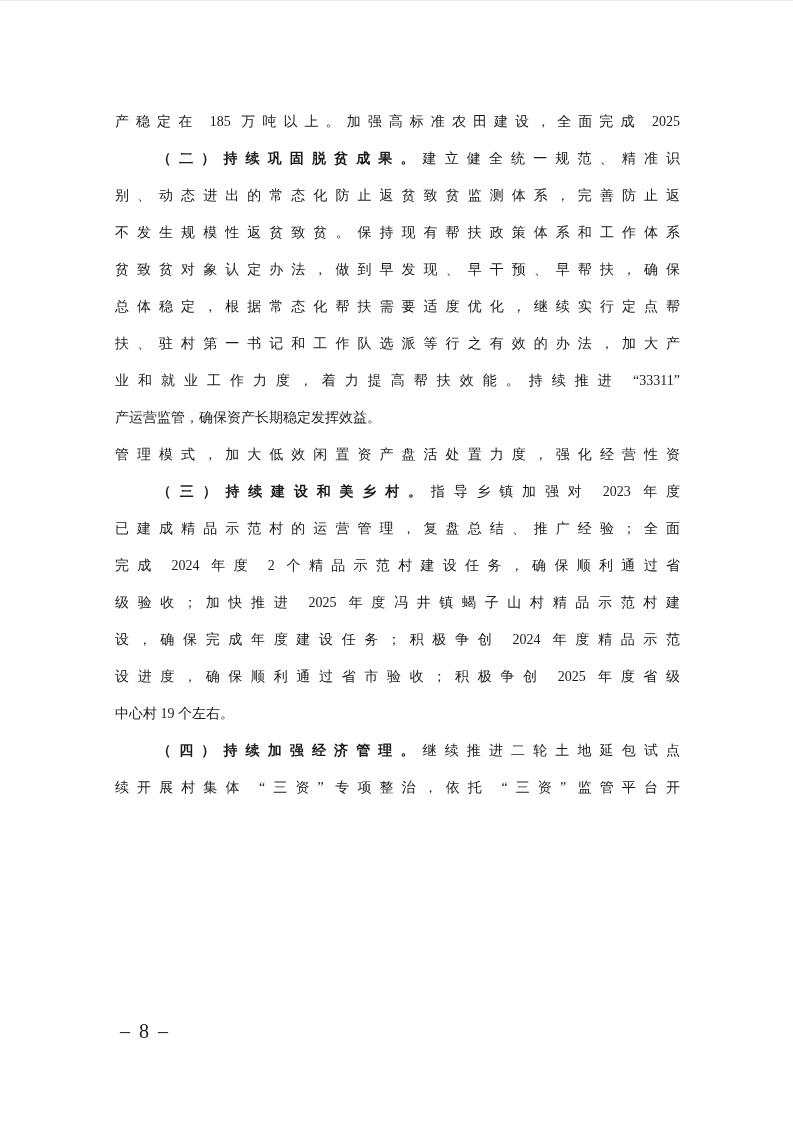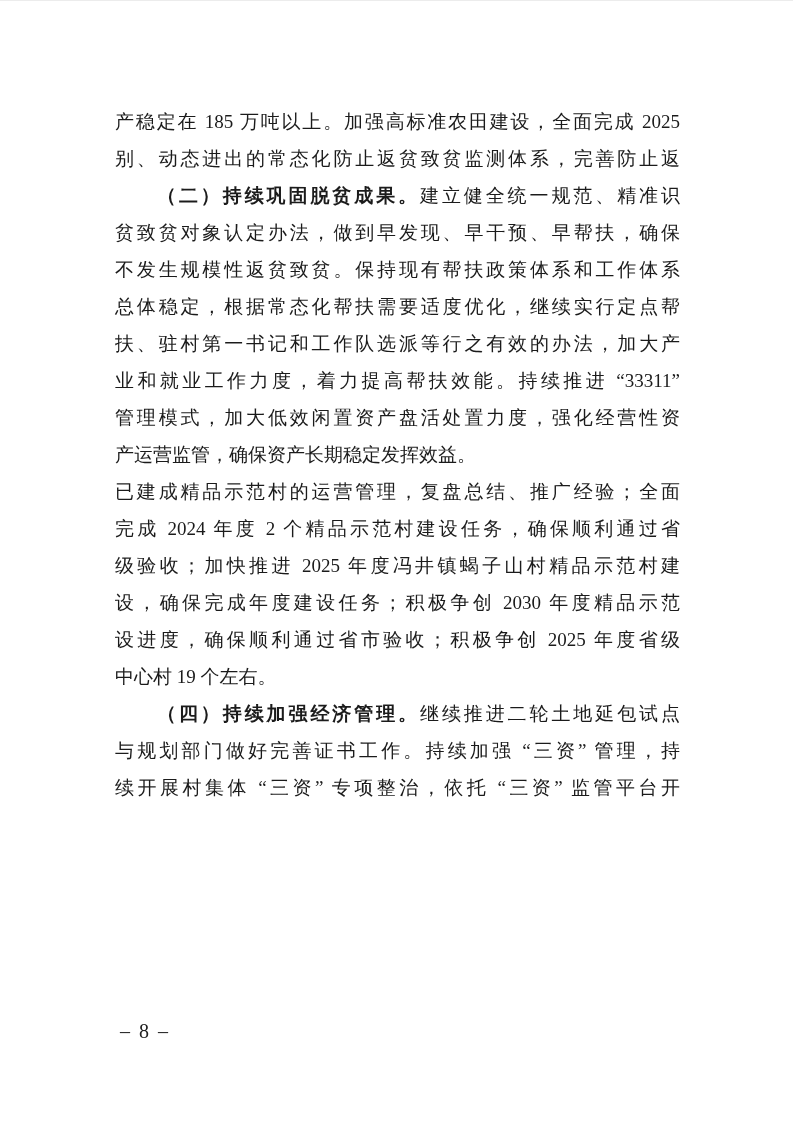--- a/index.html
+++ b/index.html
@@ -20,21 +20,21 @@
     position: absolute;
     top: 0; left: 0; right: 0;
     height: 1px;
     background: #ececec;
   }
   .text-body {
     position: absolute;
     left: 115px;
     top: 103px;
     width: 565px;
-    font-size: 19px;
+    font-size: 14px;
     line-height: 37px;
   }
   .line {
     text-align: justify;
     text-align-last: left;
     white-space: normal;
   }
   .line.j {
     text-align-last: justify;
   }
@@ -57,33 +57,33 @@
     color: #222222;
   }
 </style>
 </head>
 <body>
 
 <div class="page">
   <div class="top-hairline"></div>
   <div class="text-body">
       <div class="line j"><span class="run-regular">产稳定在 185 万吨以上。加强高标准农田建设，全面完成 2025</span></div>
+      <div class="line j ind"><span class="run-bold">（二）持续巩固脱贫成果。</span><span class="run-regular">建立健全统一规范、精准识</span></div>
       <div class="line j"><span class="run-regular">别、动态进出的常态化防止返贫致贫监测体系，完善防止返</span></div>
-      <div class="line j ind"><span class="run-bold">（二）持续巩固脱贫成果。</span><span class="run-regular">建立健全统一规范、精准识</span></div>
+      <div class="line j"><span class="run-regular">不发生规模性返贫致贫。保持现有帮扶政策体系和工作体系</span></div>
       <div class="line j"><span class="run-regular">贫致贫对象认定办法，做到早发现、早干预、早帮扶，确保</span></div>
-      <div class="line j"><span class="run-regular">不发生规模性返贫致贫。保持现有帮扶政策体系和工作体系</span></div>
       <div class="line j"><span class="run-regular">总体稳定，根据常态化帮扶需要适度优化，继续实行定点帮</span></div>
       <div class="line j"><span class="run-regular">扶、驻村第一书记和工作队选派等行之有效的办法，加大产</span></div>
       <div class="line j"><span class="run-regular">业和就业工作力度，着力提高帮扶效能。持续推进 “33311”</span></div>
+      <div class="line"><span class="run-regular">产运营监管，确保资产长期稳定发挥效益。</span></div>
       <div class="line j"><span class="run-regular">管理模式，加大低效闲置资产盘活处置力度，强化经营性资</span></div>
-      <div class="line"><span class="run-regular">产运营监管，确保资产长期稳定发挥效益。</span></div>
+      <div class="line j ind"><span class="run-bold">（三）持续建设和美乡村。</span><span class="run-regular">指导乡镇加强对 2023 年度</span></div>
       <div class="line j"><span class="run-regular">已建成精品示范村的运营管理，复盘总结、推广经验；全面</span></div>
       <div class="line j"><span class="run-regular">完成 2024 年度 2 个精品示范村建设任务，确保顺利通过省</span></div>
       <div class="line j"><span class="run-regular">级验收；加快推进 2025 年度冯井镇蝎子山村精品示范村建</span></div>
-      <div class="line j"><span class="run-regular">设，确保完成年度建设任务；积极争创 2030 年度精品示范</span></div>
+      <div class="line j"><span class="run-regular">设，确保完成年度建设任务；积极争创 2024 年度精品示范</span></div>
       <div class="line j"><span class="run-regular">设进度，确保顺利通过省市验收；积极争创 2025 年度省级</span></div>
       <div class="line"><span class="run-regular">中心村 19 个左右。</span></div>
       <div class="line j ind"><span class="run-bold">（四）持续加强经济管理。</span><span class="run-regular">继续推进二轮土地延包试点</span></div>
-      <div class="line j"><span class="run-regular">与规划部门做好完善证书工作。持续加强 “三资” 管理，持</span></div>
       <div class="line j"><span class="run-regular">续开展村集体 “三资” 专项整治，依托 “三资” 监管平台开</span></div>
     </div>
   <div class="page-number">– 8 –</div>
 </div>
 
 </body></html>

